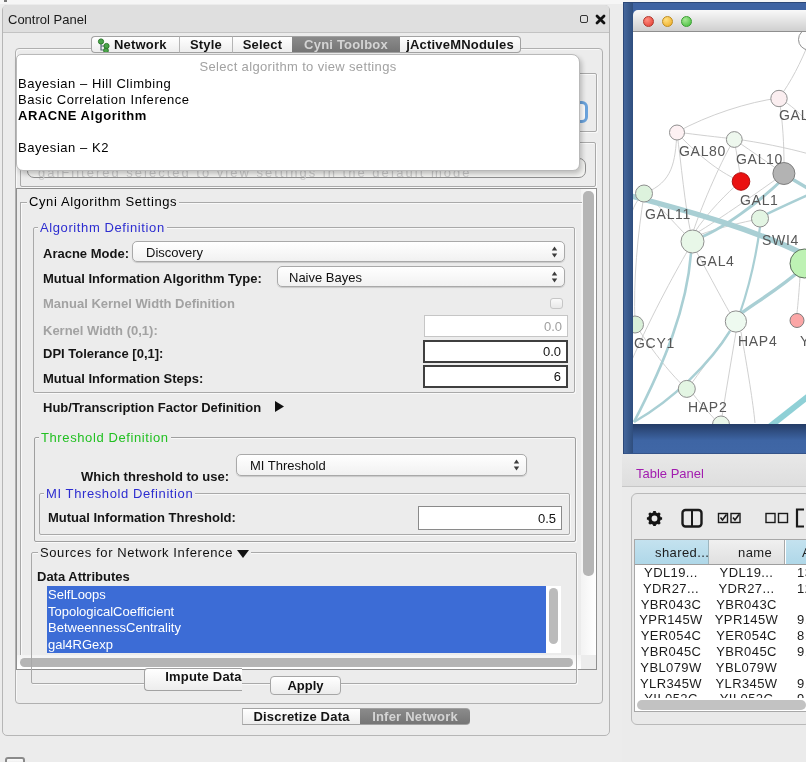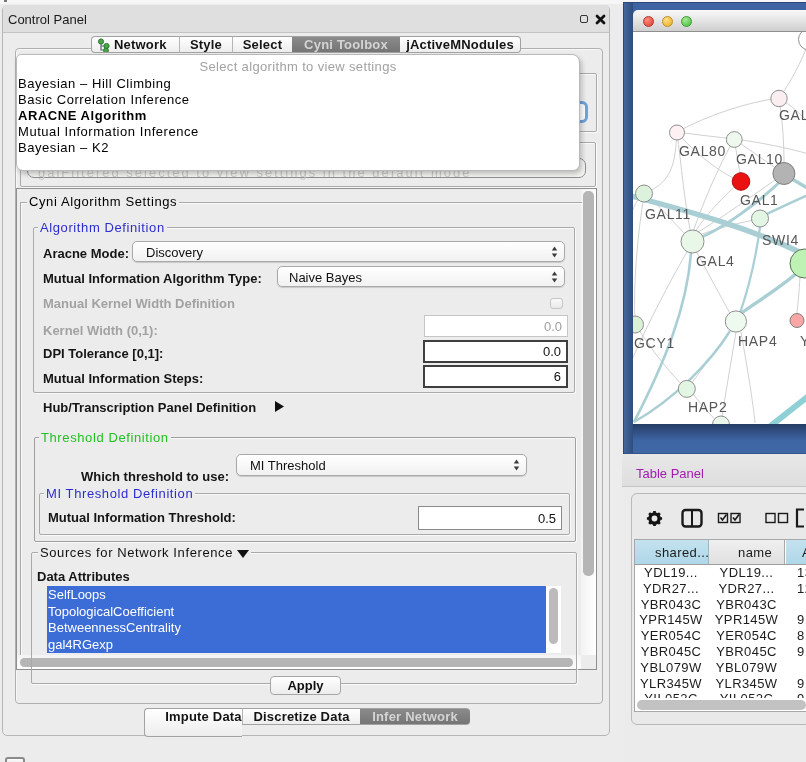--- a/index.html
+++ b/index.html
@@ -74,21 +74,21 @@
   </div>
 <div class="a lbl dis" style="left:43px;top:296px;">Manual Kernel Width Definition</div>
 <div class="a" style="left:550px;top:298px;width:13px;height:11px;background:linear-gradient(#fafafa,#e8e8e8);border:1px solid #c6c6c6;border-radius:3px;box-sizing:border-box;"></div>
 <div class="a lbl dis" style="left:43px;top:323px;">Kernel Width (0,1):</div>
 <div class="a fld dis" style="left:424px;top:315px;width:144px;height:22px;border:1px solid #c6c6c6;color:#a0a0a0;">0.0</div>
 <div class="a lbl" style="left:43px;top:346px;">DPI Tolerance [0,1]:</div>
 <div class="a fld" style="left:423px;top:340px;width:145px;height:23px;border:2px solid #3f3f3f;line-height:19px;">0.0</div>
 <div class="a lbl" style="left:43px;top:371px;">Mutual Information Steps:</div>
 <div class="a fld" style="left:423px;top:365px;width:145px;height:23px;border:2px solid #3f3f3f;line-height:19px;">6</div>
 
-<div class="a lbl" style="left:43px;top:400px;">Hub/Transcription Panel Definition</div>
+<div class="a lbl" style="left:43px;top:400px;">Hub/Transcription Factor Definition</div>
 <svg class="a" style="left:273px;top:400px;" width="12" height="13" viewBox="0 0 12 13">
     <path d="M2 1 L11 6.5 L2 12 Z" fill="#111"></path>
   </svg>
 
 <div class="a gb" style="left:34px;top:437px;width:540px;height:103px;border-color:#9f9f9f;"></div>
 <div class="a gt" style="left:39px;top:431px;color:#22c022;">Threshold Definition</div>
 <div class="a lbl" style="left:81px;top:469px;">Which threshold to use:</div>
 <div class="a combo" style="left:236px;top:454px;width:291px;height:22px;box-sizing:border-box;">
     <span style="position:absolute;left:13px;top:3px;">MI Threshold</span>
  <svg class="cararea" width="7" height="14" viewBox="0 0 7 14">
@@ -117,30 +117,29 @@
 <div class="a tab tabw" style="left:232px;top:36px;width:60px;height:17px;border-left:1px solid #b5b5b5;">Select</div>
 <div class="a tab tabd" style="left:292px;top:36px;width:108px;height:17px;">Cyni Toolbox</div>
 <div class="a tab tabw" style="left:400px;top:36px;width:121px;height:17px;border-right:1px solid #a2a2a2;border-radius:0 4px 4px 0;">jActiveMNodules</div>
 <svg class="a" style="left:97px;top:38px;" width="14" height="14" viewBox="0 0 14 14">
  <path d="M4 5 L4 12 L8 12 M4 8 L8 8" stroke="#5a6a7a" stroke-width="1.2" fill="none"></path>
  <circle cx="4" cy="3.5" r="2.6" fill="#4aa54a" stroke="#2c7a2c" stroke-width="1"></circle>
  <circle cx="9.5" cy="8" r="2.6" fill="#4aa54a" stroke="#2c7a2c" stroke-width="1"></circle>
  <circle cx="9" cy="12.5" r="2.4" fill="#4aa54a" stroke="#2c7a2c" stroke-width="1"></circle>
 </svg>
 
-<div class="a tab tabw" style="left:144px;top:708px;width:98px;height:29px;border-left:1px solid #a2a2a2;border-radius:4px 0 0 4px;padding-left:20px;">Impute Data</div>
+<div class="a tab tabw" style="left:144px;top:668px;width:98px;height:23px;border-left:1px solid #a2a2a2;border-radius:4px 0 0 4px;padding-left:20px;">Impute Data</div>
 <div class="a tab tabw" style="left:242px;top:708px;width:118px;height:17px;border-left:1px solid #b5b5b5;">Discretize Data</div>
 <div class="a tab tabd" style="left:360px;top:708px;width:110px;height:17px;border-radius:0 4px 4px 0;">Infer Network</div>
 
 <div class="a" style="left:16px;top:54px;width:564px;height:117px;background:#fff;border:1px solid #b9b9b9;border-radius:5px 8px 7px 7px;box-shadow:2px 3px 5px rgba(0,0,0,.22);box-sizing:border-box;">
  <div style="position:absolute;top:4px;width:100%;text-align:center;font-size:13px;letter-spacing:0.35px;color:#a2a2a2;">Select algorithm to view settings</div>
  <div class="ddi" style="top:21px;">Bayesian – Hill Climbing</div>
  <div class="ddi" style="top:37px;">Basic Correlation Inference</div>
  <div class="ddi" style="top:53px;font-weight:bold;">ARACNE Algorithm</div>
- <div class="ddi" style="top:69px;">Mutual Information Inference</div>
  <div class="ddi" style="top:85px;">Bayesian – K2</div>
 </div>
 
 <div class="a" style="left:5px;top:757px;width:20px;height:10px;background:linear-gradient(#fdfdfd,#e2e2e2);border:2px solid #8a8a8a;border-radius:3px;box-sizing:border-box;"></div>
 
 <div class="a" style="left:623px;top:2px;width:183px;height:452px;background:#3e63a2;"></div>
 <div class="a" style="left:623px;top:2px;width:10px;height:452px;background:linear-gradient(90deg,#46699f,#2f4e7e);"></div>
 <div class="a" style="left:633px;top:424px;width:173px;height:30px;background:linear-gradient(#243c66,#3e65a4 55%,#4067a6);"></div>
 <div class="a" style="left:623px;top:452.5px;width:183px;height:1.5px;background:#35548a;"></div>
 <div class="a" style="left:623px;top:2px;width:183px;height:1px;background:#2c4878;"></div>

